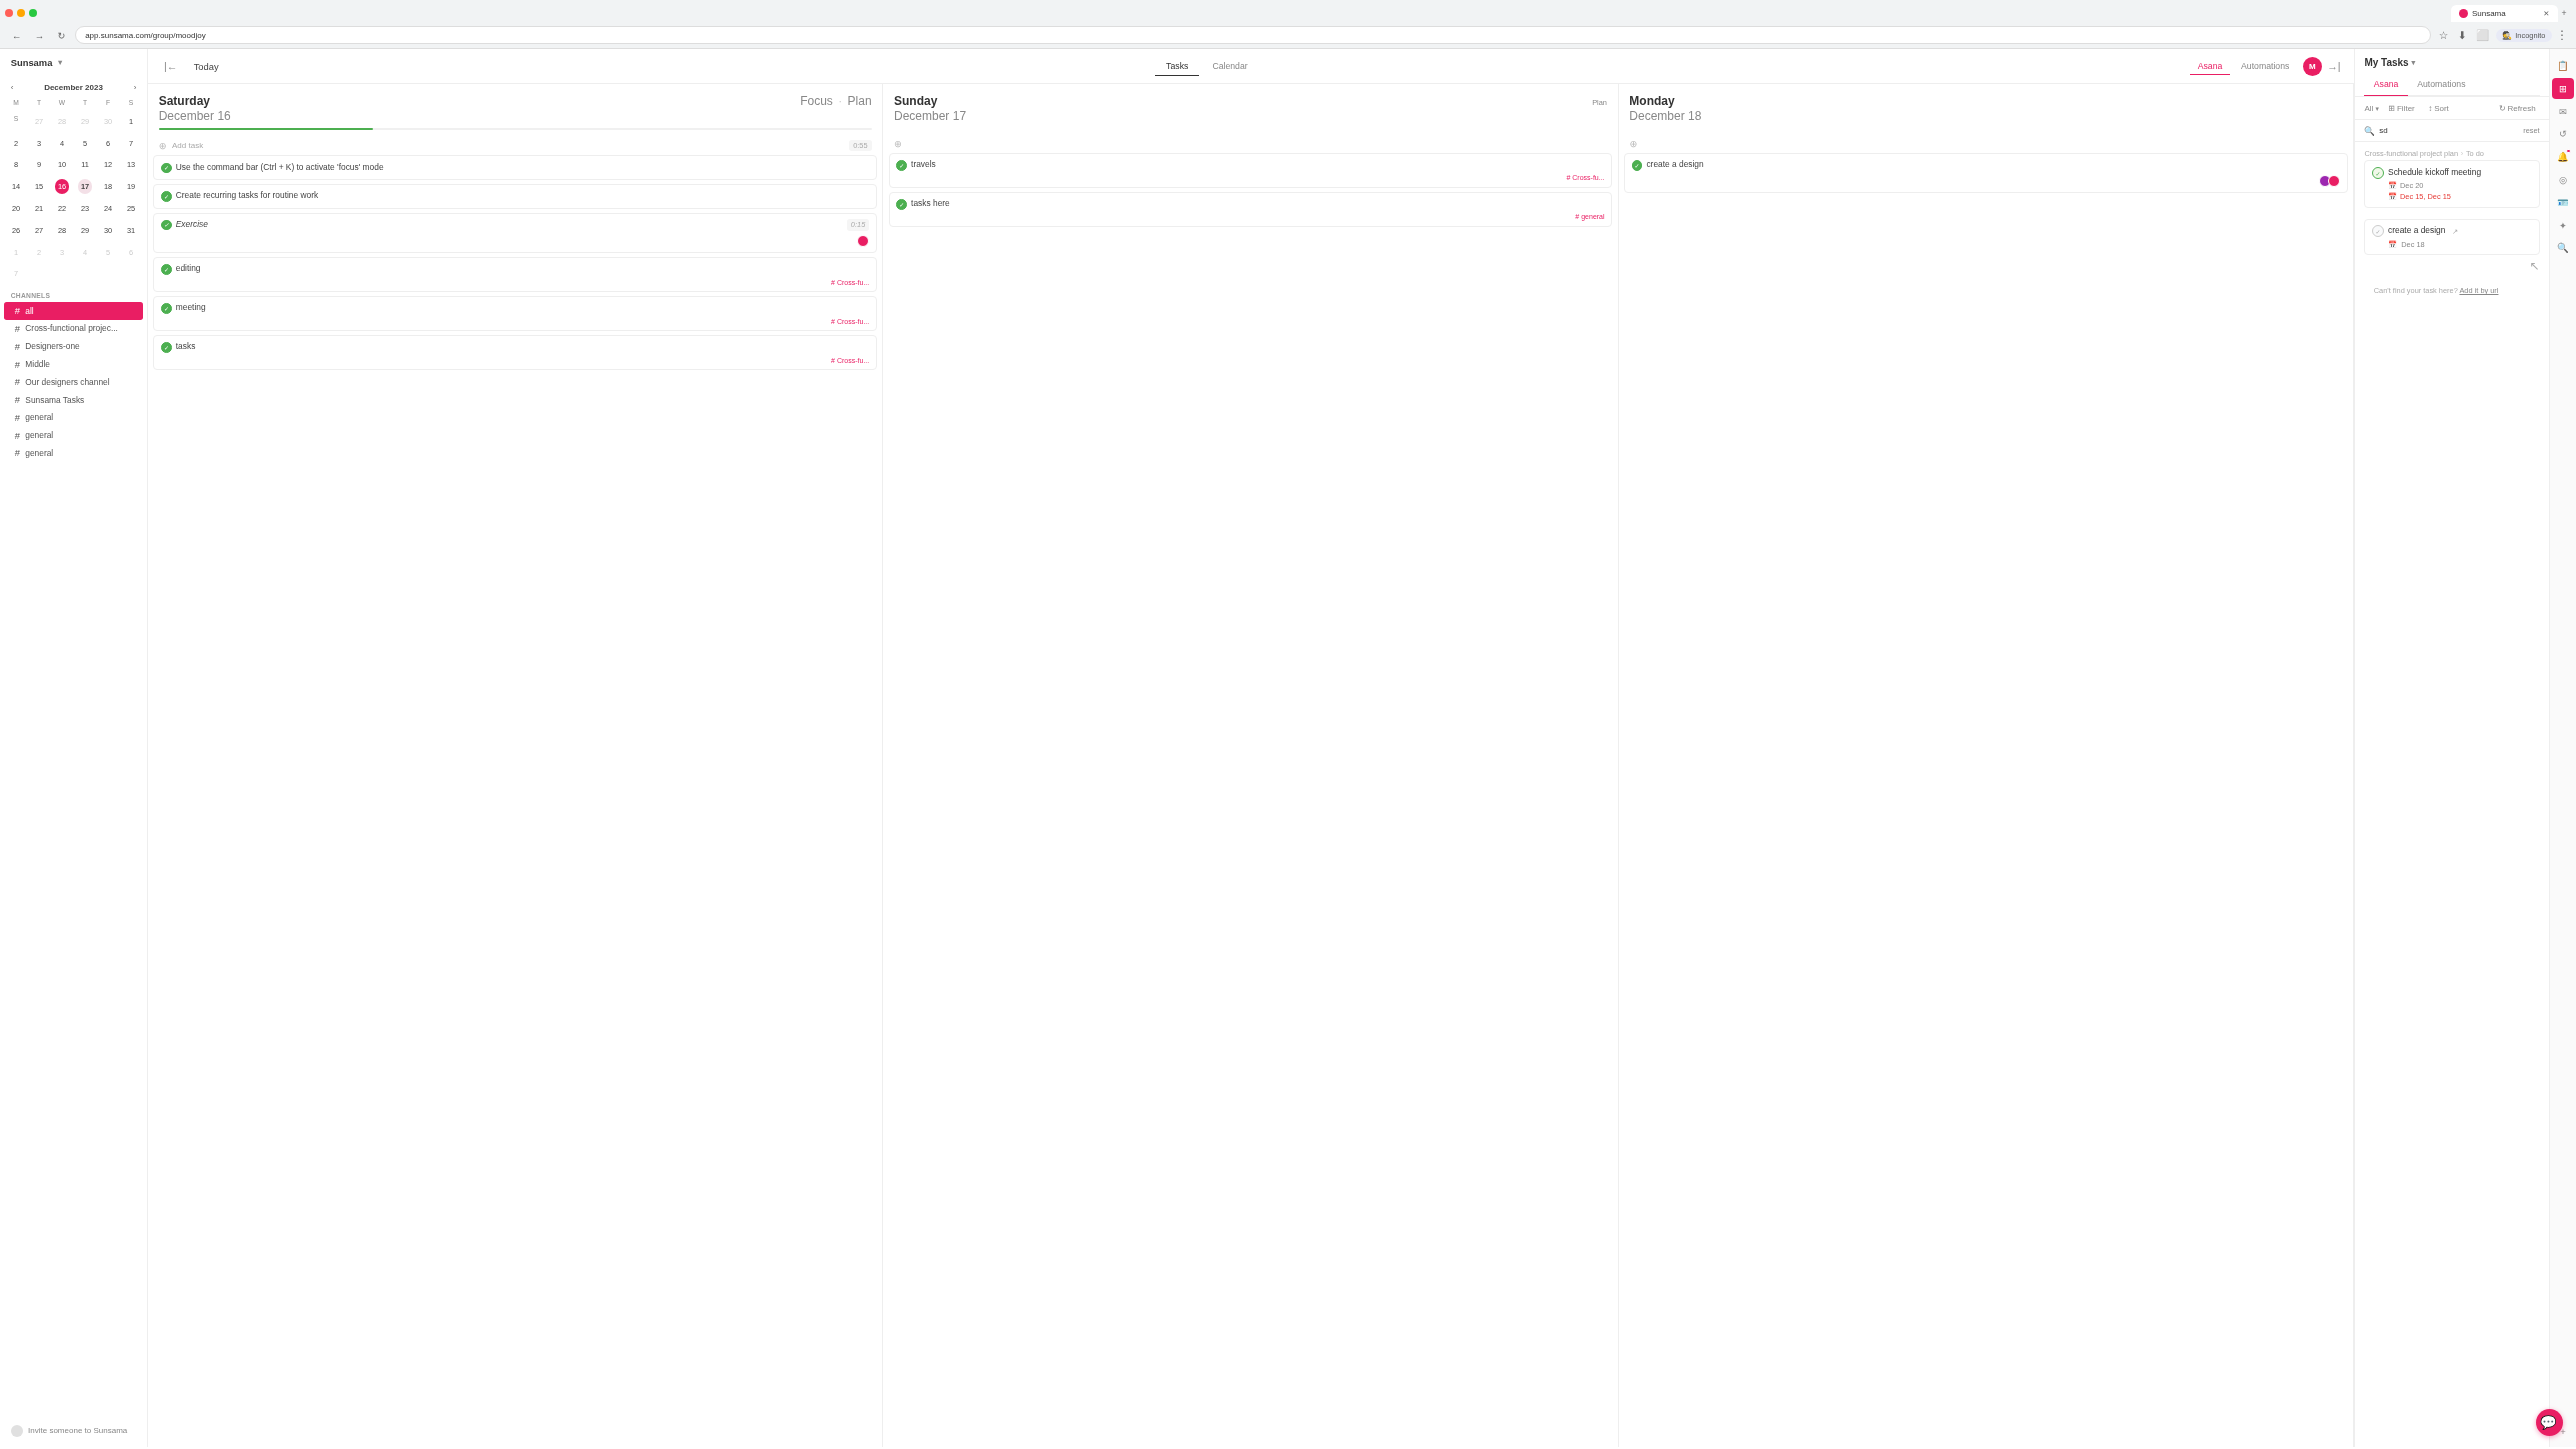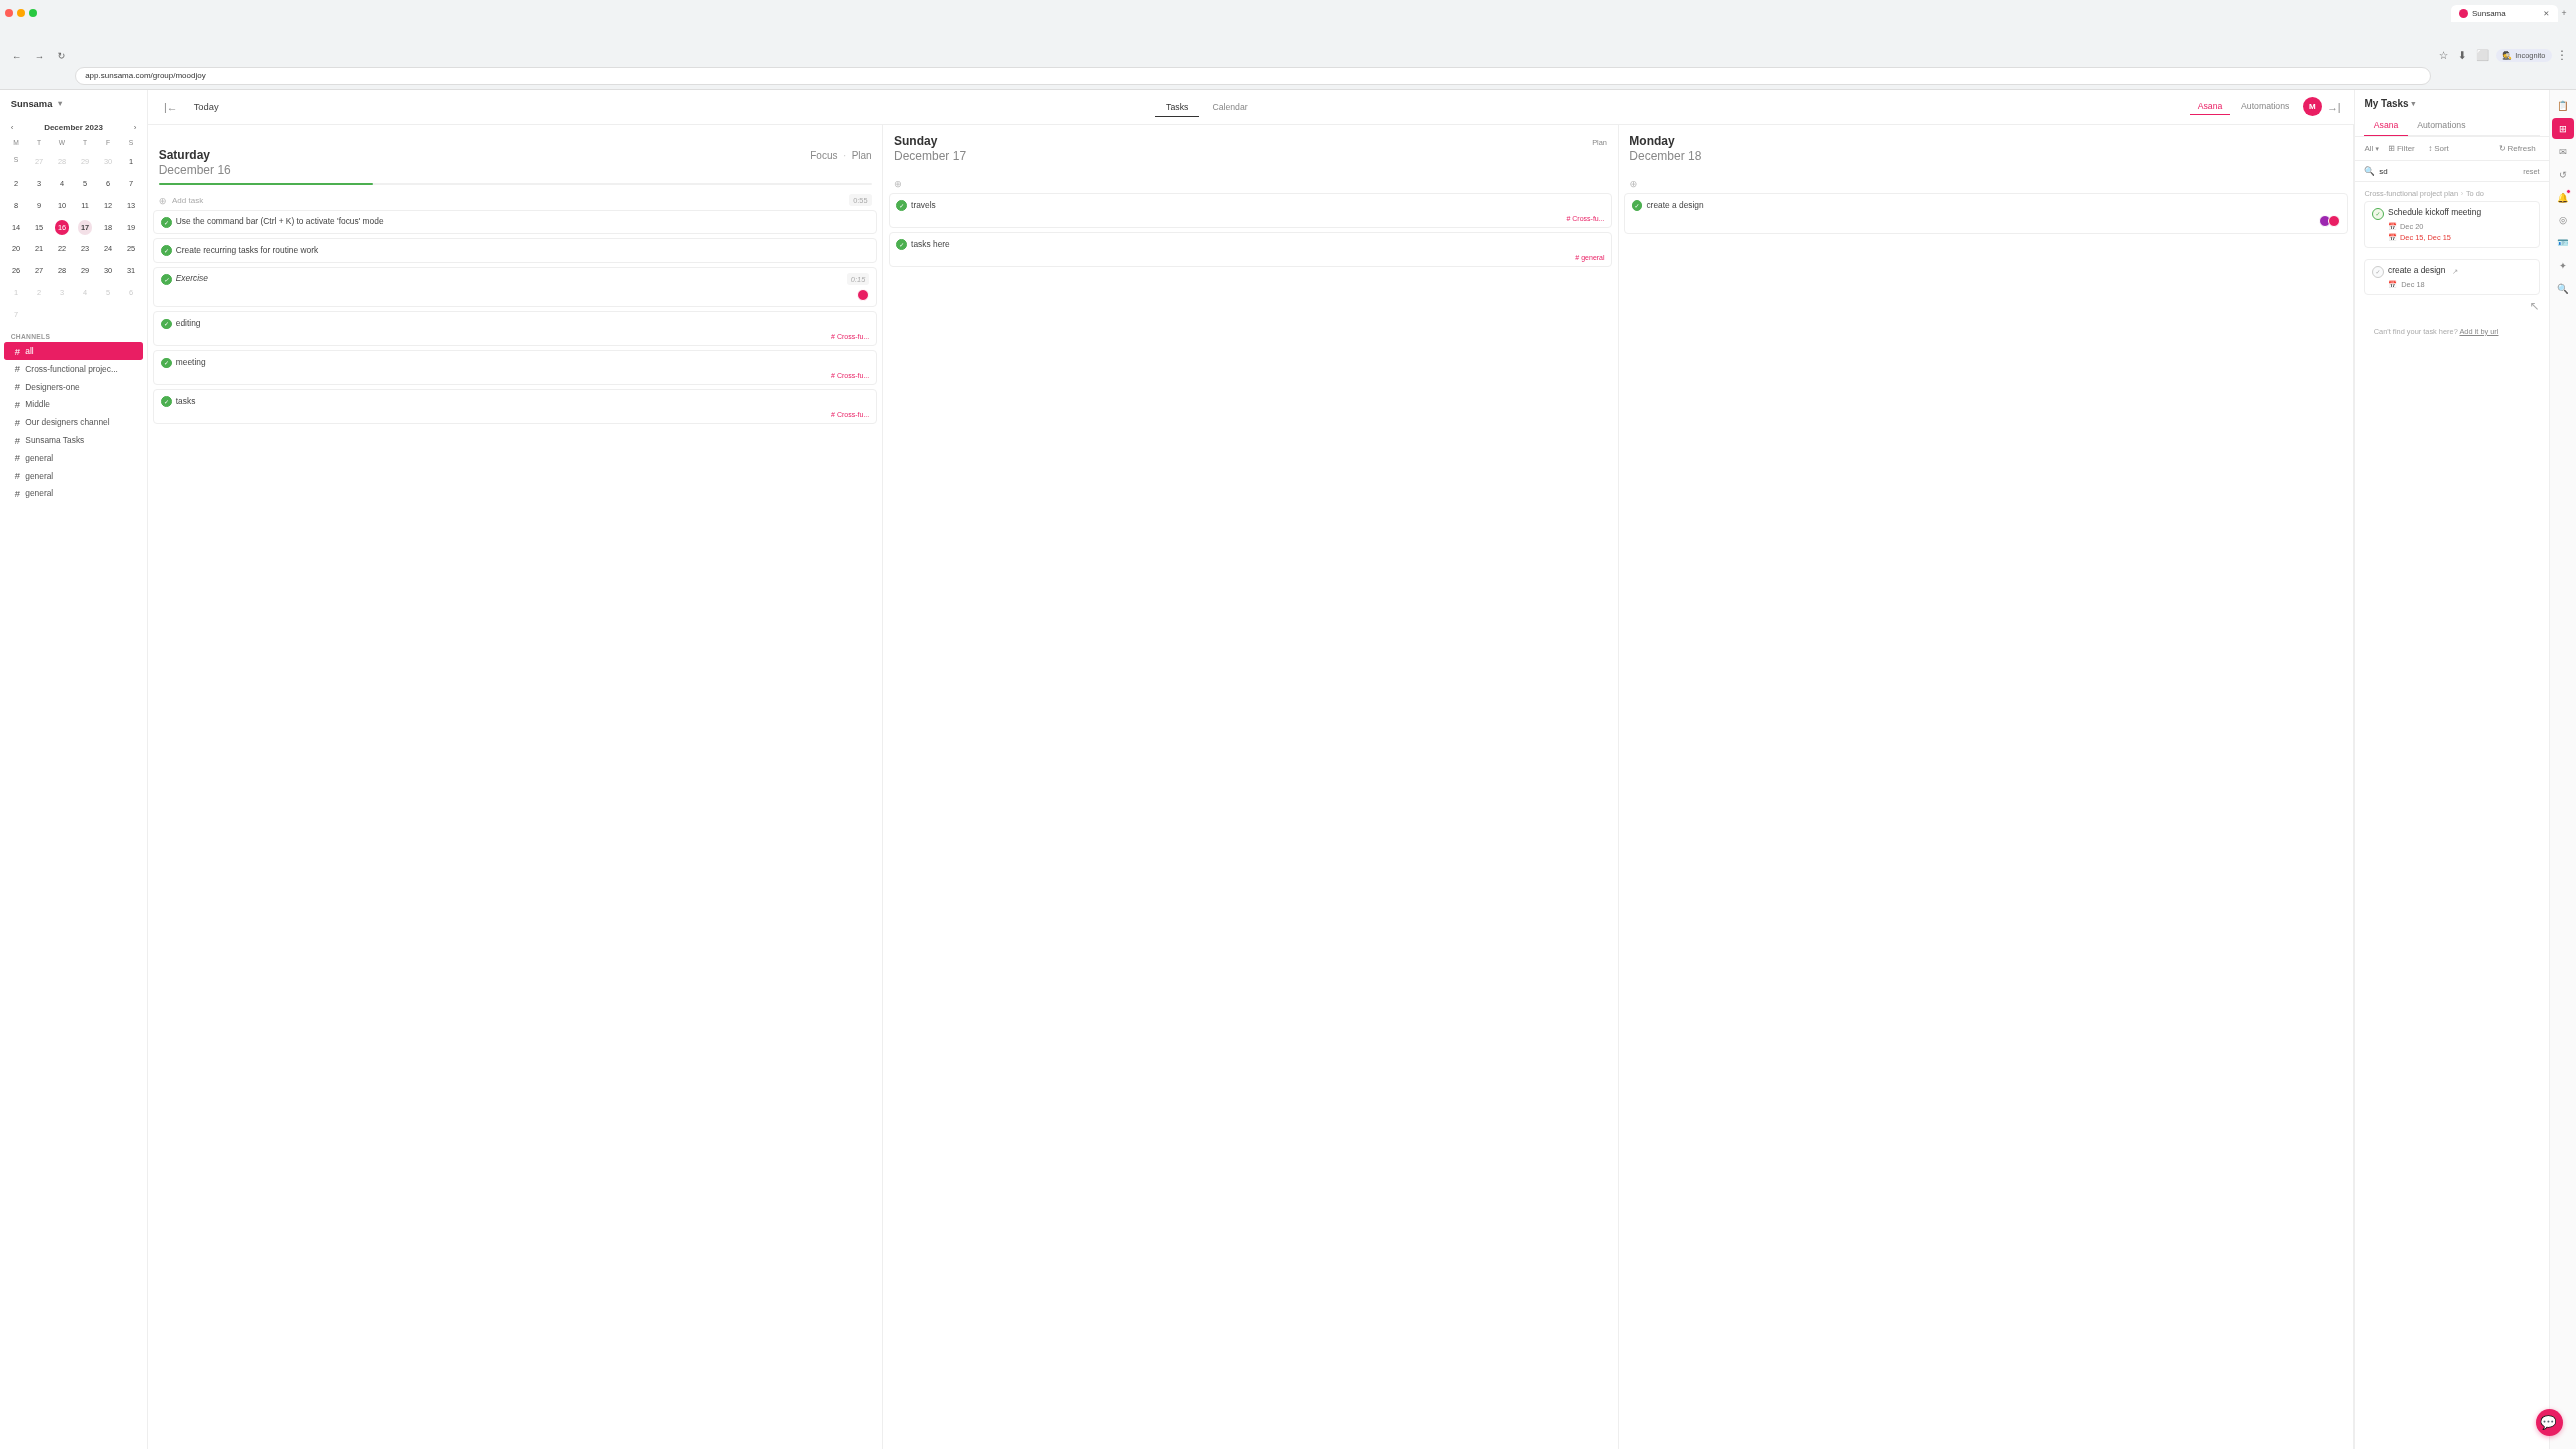--- a/index.html
+++ b/index.html
@@ -13,21 +13,21 @@
     .tab-new { padding: 4px; color: #666; cursor: pointer; }
     .win-btn { width: 8px; height: 8px; border-radius: 50%; cursor: pointer; display: flex; align-items: center; justify-content: center; font-size: 6px; color: transparent; }
     .win-min { background: #ffa500; }
     .win-max { background: #28c840; }
     .win-close { background: #ff5f57; }
     .window-ctrl-row { display: flex; align-items: center; justify-content: space-between; padding: 4px 5.4px 0; }
     .tabs-container { display: flex; align-items: flex-end; gap: 0; }
 
     .address-bar { display: flex; align-items: center; padding: 4px 8px; gap: 5.4px; background: #f1f3f4; }
     .nav-btn { background: none; border: none; cursor: pointer; color: #666; font-size: 9.4px; padding: 2.7px 4px; border-radius: 2.7px; }
-    .url-bar { flex: 1; background: #fff; border: 0.7px solid #ddd; border-radius: 13.4px; padding: 3.4px 9.4px; font-size: 8px; color: #333; display: flex; align-items: flex-end; gap: 4px; margin-top: 41px; }
+    .url-bar { flex: 1; background: #fff; border: 0.7px solid #ddd; border-radius: 13.4px; padding: 3.4px 9.4px; font-size: 8px; color: #333; display: flex; align-items: flex-end; gap: 4px; }
     .url-text { flex: 1; font-size: 8px; color: #333; }
     .addr-actions { display: flex; gap: 4px; align-items: center; }
     .addr-icon { color: #666; font-size: 10.7px; cursor: pointer; padding: 2.7px; }
     .incognito-badge { display: flex; align-items: center; gap: 2.7px; background: #e8eaf6; border-radius: 8px; padding: 2px 6.7px; font-size: 7.4px; color: #555; }
     .menu-dots { color: #666; font-size: 12px; cursor: pointer; }
 
     
     .app { display: flex; height: calc(100vh - 51px); }
 
     
@@ -320,21 +320,21 @@
         <button class="expand-btn">→|</button>
       </div>
     </div>
 
     <div class="days-container">
 
       <div class="day-column">
         <div class="day-header">
           <div style="display:flex;align-items:baseline;justify-content:space-between;">
             <div class="day-name">Saturday</div>
-            <div style="display:flex;gap:5.4px;font-size:10px;color:#888;margin-top:16px;">
+            <div style="display:flex;gap:5.4px;font-size:12px;color:#888;">
               <span style="cursor:pointer;">Focus</span>
               <span style="color:#ccc;">·</span>
               <span style="cursor:pointer;">Plan</span>
             </div>
           </div>
           <div class="day-date">December 16</div>
         </div>
         <div class="day-progress">
           <div class="day-progress-bar"></div>
         </div>

